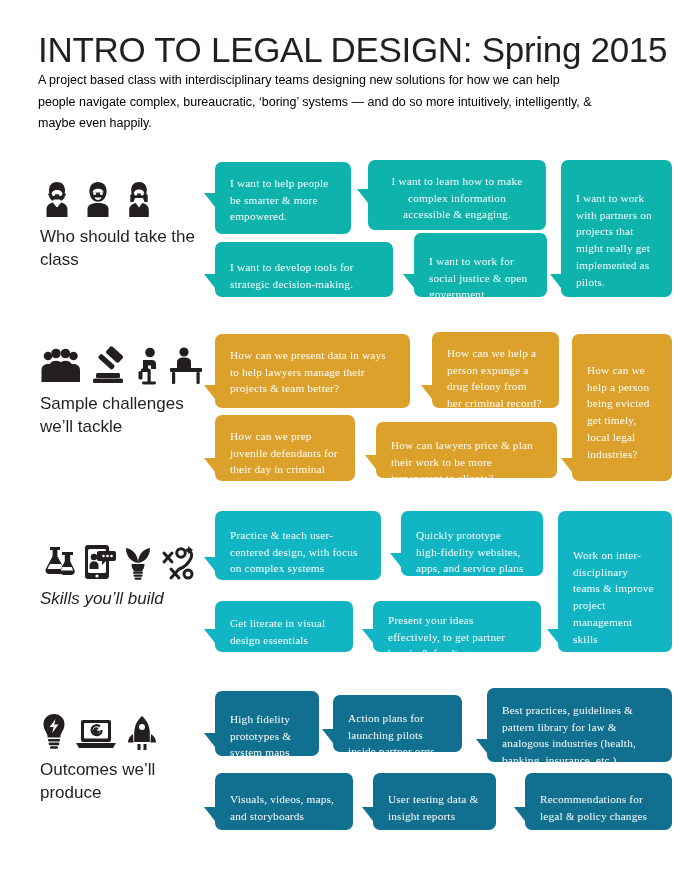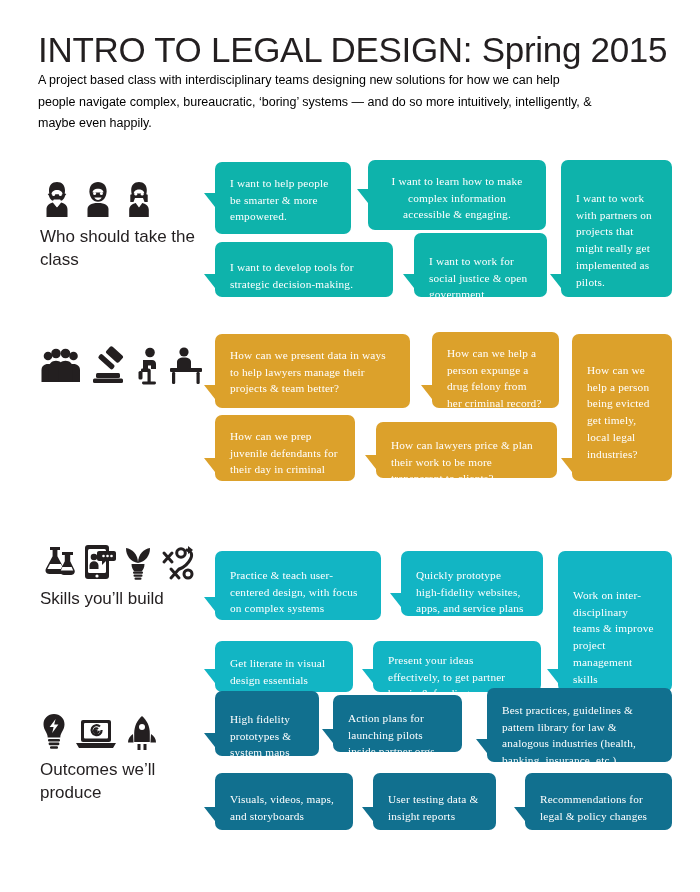--- a/index.html
+++ b/index.html
@@ -88,21 +88,21 @@
     height: 0;
     border-style: solid;
     border-width: 0 11px 14px 0;
     border-color: transparent currentColor transparent transparent;
   }
   .bubble.mid::after  { bottom: 38%; }
   .bubble.low::after  { bottom: 9px; }
 
   .sec-1 .bubble { background: #0eb3ab; color: #0eb3ab; }
   .sec-2 .bubble { background: #dca12b; color: #dca12b; }
-  .sec-3 .bubble { background: #12b5c4; color: #12b5c4; margin-top: 40px; }
+  .sec-3 .bubble { background: #12b5c4; color: #12b5c4; }
   .sec-4 .bubble { background: #11708f; color: #11708f; }
   .bubble .txt { color: #ffffff; }
 </style>
 </head>
 <body>
 
 <div class="header">
   <div class="title">INTRO TO LEGAL DESIGN: Spring 2015</div>
   <div class="subtitle">A project based class with interdisciplinary teams designing new solutions for how we can help people navigate complex, bureaucratic, ‘boring’ systems — and do so more intuitively, intelligently, &amp; maybe even happily.</div>
 </div>
@@ -215,20 +215,21 @@
             <g fill="#231f20">
           <circle cx="15" cy="6" r="4.6"></circle>
           <path d="M8 22v-6c0-2.8 2.2-4.6 7-4.6s7 1.8 7 4.6v6z"></path>
           <rect x="1" y="22" width="32" height="4" rx="1"></rect>
           <rect x="3" y="26" width="3.2" height="12" rx="1.2"></rect>
           <rect x="27.5" y="26" width="3.2" height="12" rx="1.2"></rect>
         </g>
           </svg>
       </span>
     </div>
+    <div class="sec-title">Sample challenges we’ll tackle</div>
   </div>
 
   <div class="bubble low" style="left:215px; top:334px; width:195px; height:74px;">
     <span class="txt">How can we present data in ways to help lawyers manage their projects &amp; team better?</span>
   </div>
   <div class="bubble low" style="left:432px; top:332px; width:127px; height:76px;">
     <span class="txt">How can we help a person expunge a drug felony from her criminal record?</span>
   </div>
   <div class="bubble low" style="left:572px; top:334px; width:100px; height:147px; padding-top:28px;">
     <span class="txt">How can we help a person being evicted get timely, local legal industries?</span>
@@ -236,21 +237,21 @@
   <div class="bubble low" style="left:215px; top:415px; width:140px; height:66px;">
     <span class="txt">How can we prep juvenile defendants for their day in criminal court?</span>
   </div>
   <div class="bubble low" style="left:376px; top:422px; width:181px; height:56px; padding-top:15px;">
     <span class="txt">How can lawyers price &amp; plan their work to be more transparent to clients?</span>
   </div>
 </div>
 
 <div class="section sec-3" style="top:0;">
 
-  <div class="sec-label" style="top:535px;">
+  <div class="sec-label" style="top:535px;font-style:italic;">
     <div class="icon-row">
       <span>
         <svg width="36" height="38" viewBox="0 0 36 38">
             <g fill="#231f20">
           <path d="M10 4h10v3h-2.6v6.3l6.6 12.2c1.4 2.6-.4 5.5-3.2 5.5H9.2C6.4 31 4.6 28.1 6 25.5l6.6-12.2V7H10z"></path>
           <path d="M10 21h11l2.6 5H7.4z" fill="#fff"></path>
           <path d="M22 9h11v3h-2.8v6.2l4.2 8.6c1.2 2.4-.5 5.2-3.2 5.2h-7.4c-2.7 0-4.4-2.8-3.2-5.2l4.2-8.6V12H22z"></path>
           <path d="M22.4 24h9.2l1.6 3.4h-12.4z" fill="#fff"></path>
         </g>
           </svg>

